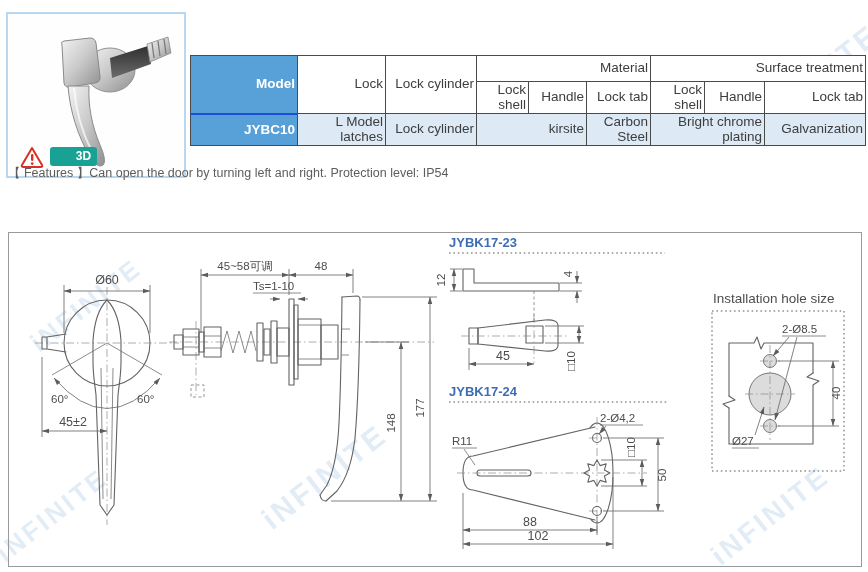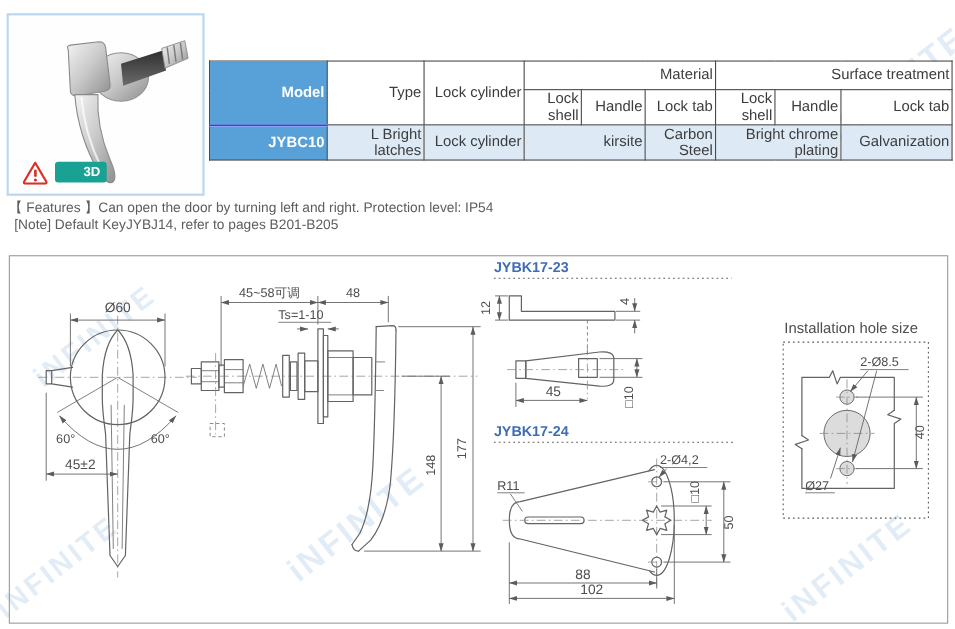--- a/index.html
+++ b/index.html
@@ -18,21 +18,21 @@
   
   .spec{position:absolute;left:190px;top:55px;border-collapse:collapse;table-layout:fixed;
         width:675px;z-index:2;font-size:13.5px;color:#3d3d3d;}
   .spec td{border:1px solid #4a4a4a;text-align:right;vertical-align:middle;line-height:1.08;
            padding:1px 2px;background:#fff;overflow:hidden;}
   .spec td.blue{background:#58a1d8;color:#fff;font-weight:bold;}
   .spec td.hd-model{border-bottom:2px solid #1d4ed8;}
   .spec tr.data td{background:#dde9f5;}
   .spec tr.data td.blue{background:#58a1d8;}
   
-  .notes{position:absolute;left:8px;top:182px;font-size:12.5px;line-height:15px;color:#5d5d5d;z-index:2;}
+  .notes{position:absolute;left:8px;top:166px;font-size:12.5px;line-height:15px;color:#5d5d5d;z-index:2;}
   
   .panel{position:absolute;left:8px;top:232px;width:852px;height:333px;border:1px solid #9a9a9a;
          background:transparent;z-index:1;}
   .panel svg{display:block;}
   
   .ol{fill:none;stroke:#636363;stroke-width:1.1;stroke-linejoin:round;stroke-linecap:round;}
   .th{fill:none;stroke:#6f6f6f;stroke-width:.8;}
   .cl{fill:none;stroke:#8b8b8b;stroke-width:.7;stroke-dasharray:8 3 1.5 3;}
   .dash{fill:none;stroke:#7a7a7a;stroke-width:.8;stroke-dasharray:3 2.5;}
   .dim{fill:none;stroke:#6a6a6a;stroke-width:.85;}
@@ -91,48 +91,47 @@
       <col style="width:52px">
         <col style="width:58px">
         <col style="width:64px">
       <col style="width:54px">
         <col style="width:60px">
         <col style="width:101px">
     </colgroup>
     <tbody>
         <tr style="height:26px">
       <td class="blue hd-model" rowspan="2">Model</td>
-      <td rowspan="2">Type</td>
+      <td rowspan="2">Lock</td>
       <td rowspan="2">Lock cylinder</td>
       <td colspan="3">Material</td>
       <td colspan="3">Surface treatment</td>
     </tr>
     <tr style="height:30px">
       <td>Lock shell</td>
       <td>Handle</td>
       <td>Lock tab</td>
       <td>Lock shell</td>
       <td>Handle</td>
       <td>Lock tab</td>
     </tr>
     <tr class="data" style="height:32px">
       <td class="blue">JYBC10</td>
-      <td>L Bright latches</td>
+      <td>L Model latches</td>
       <td>Lock cylinder</td>
       <td colspan="2">kirsite</td>
       <td>Carbon Steel</td>
       <td colspan="2">Bright chrome plating</td>
       <td>Galvanization</td>
     </tr>
   </tbody>
     </table>
 
   <div class="notes">
     <div>【 Features 】Can open the door by turning left and right. Protection level: IP54</div>
-    <div style="padding-left:5px">[Note] Default KeyJYBJ14, refer to pages B201-B205</div>
   </div>
 
   <div class="panel">
     <svg width="852" height="333" viewBox="0 0 852 333">
       <defs>
         <marker id="ma" markerWidth="10" markerHeight="8" refX="8.5" refY="3.5" orient="auto-start-reverse">
           <path d="M0,0.8 L8.8,3.5 L0,6.2 Z" fill="#5c5c5c"></path>
         </marker>
       </defs>
 

